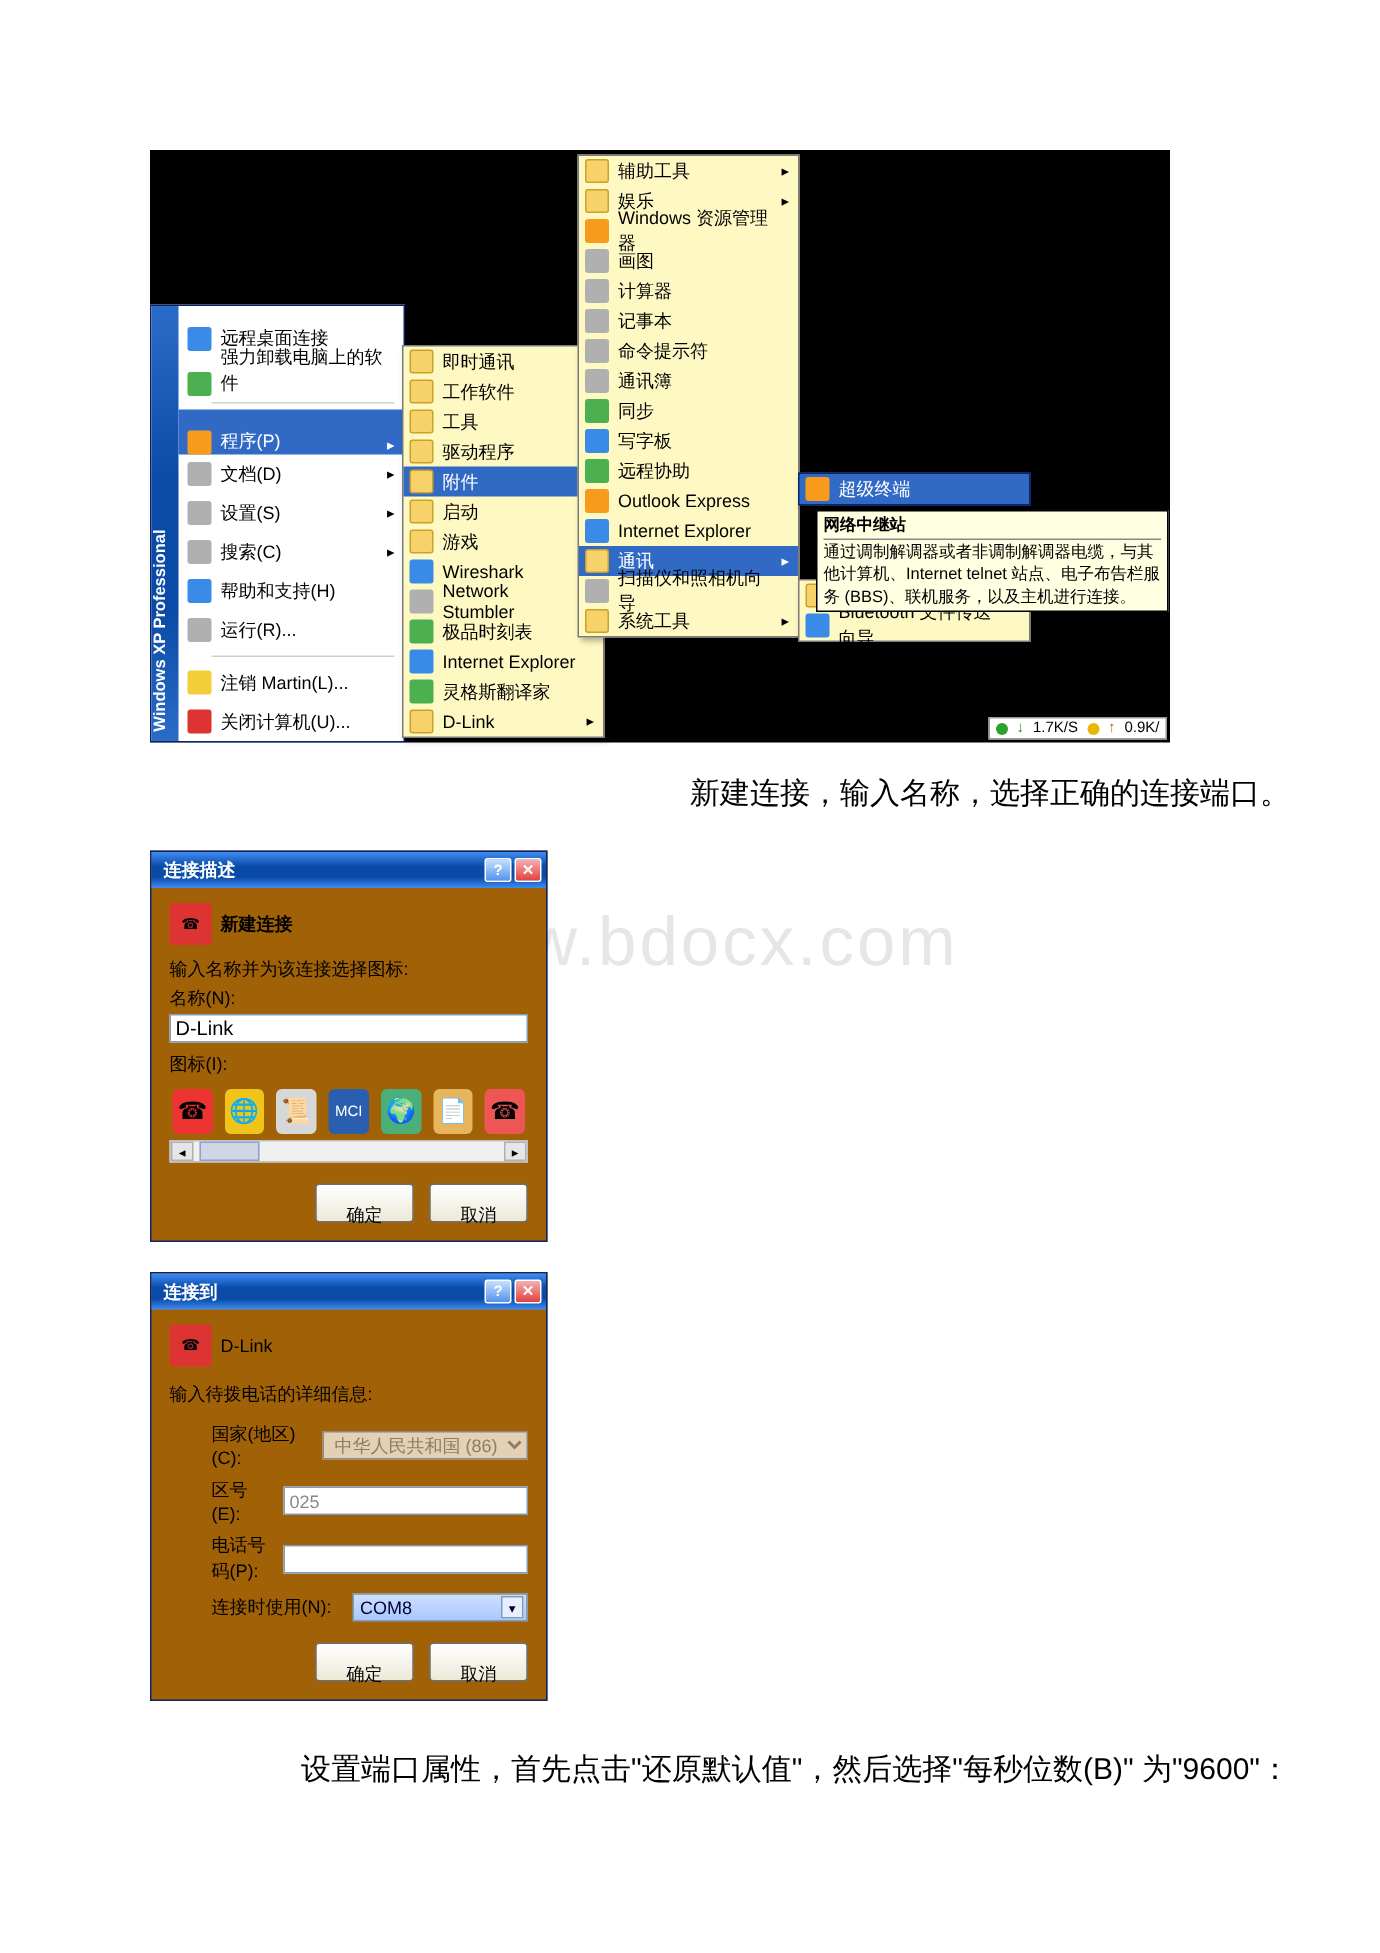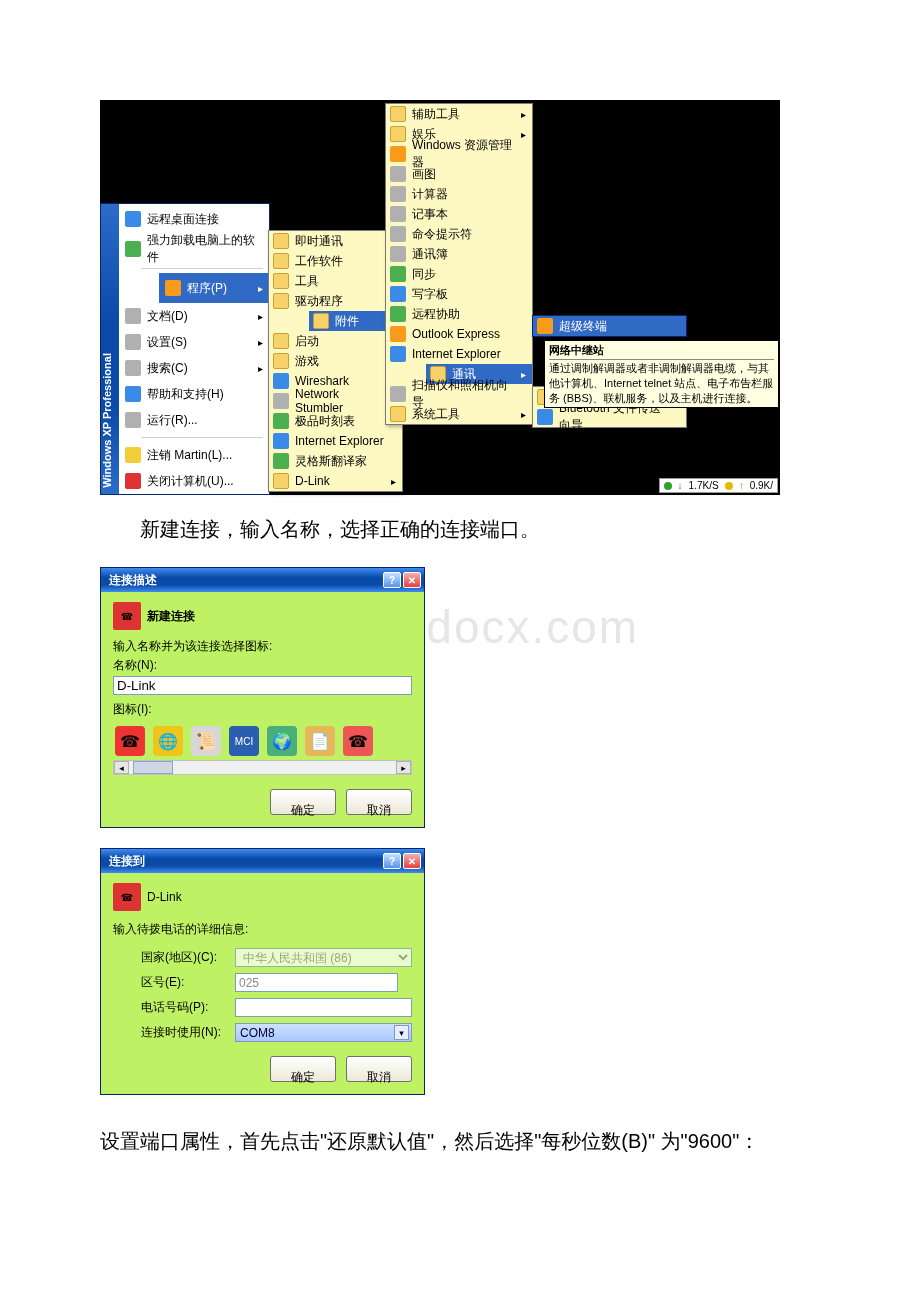--- a/index.html
+++ b/index.html
@@ -10,20 +10,21 @@
     font-size: 12px;
     background: #fff;
     width: 920px;
   }
   .page { padding: 0 60px 40px 60px; }
   .instruction {
     font-size: 20px;
     line-height: 1.8;
     margin: 16px 0 12px 40px;
     text-indent: 2em;
+    text-align: right;
   }
   .instruction.after { margin-top: 28px; margin-left: 0; text-indent: 2em; }
   .watermark {
     position: absolute;
     top: 600px;
     left: 0;
     width: 920px;
     text-align: center;
     font-size: 46px;
     font-weight: 300;
@@ -73,22 +74,22 @@
   .sm-item {
     display: flex;
     align-items: center;
     height: 26px;
     padding: 0 6px;
     gap: 6px;
     position: relative;
     font-size: 12px;
     color: #000;
   }
-  .sm-item.hl { background: #316ac5; color: #fff; margin-left: 40px; }
-  .sm-item.tall { height: 30px; }
+  .sm-item.hl { background: #316ac5; color: #fff; }
+  .sm-item.tall { height: 30px; align-items: flex-end; }
   .sm-sep { height: 1px; background: #d4d0c8; margin: 4px 6px 4px 22px; }
   .sm-arrow::after {
     content: "▸";
     position: absolute;
     right: 6px;
     font-size: 10px;
     color: inherit;
   }
   .ico {
     width: 16px; height: 16px; border-radius: 2px;
@@ -136,25 +137,25 @@
     padding: 1px 4px;
     display: flex;
     gap: 6px;
     align-items: center;
   }
   .net-dot { width:8px; height:8px; border-radius:50%; }
   .net-dot.g { background:#2da02d; }
   .net-dot.y { background:#e6b800; }
   
   .xp-dialog {
-    width: 325px;
+    width: 265px;
     margin-left: 40px;
     margin-top: 20px;
     border: 1px solid #0a246a;
-    background: #bef264;
+    background: #a16207;
     font-size: 12px;
   }
   .xp-titlebar {
     display: flex;
     align-items: center;
     height: 24px;
     padding: 0 3px 0 8px;
     background: linear-gradient(#3f8cf3,#0a4ba8 40%,#0a4ba8 70%,#3f8cf3);
     color: #fff;
     font-weight: bold;

